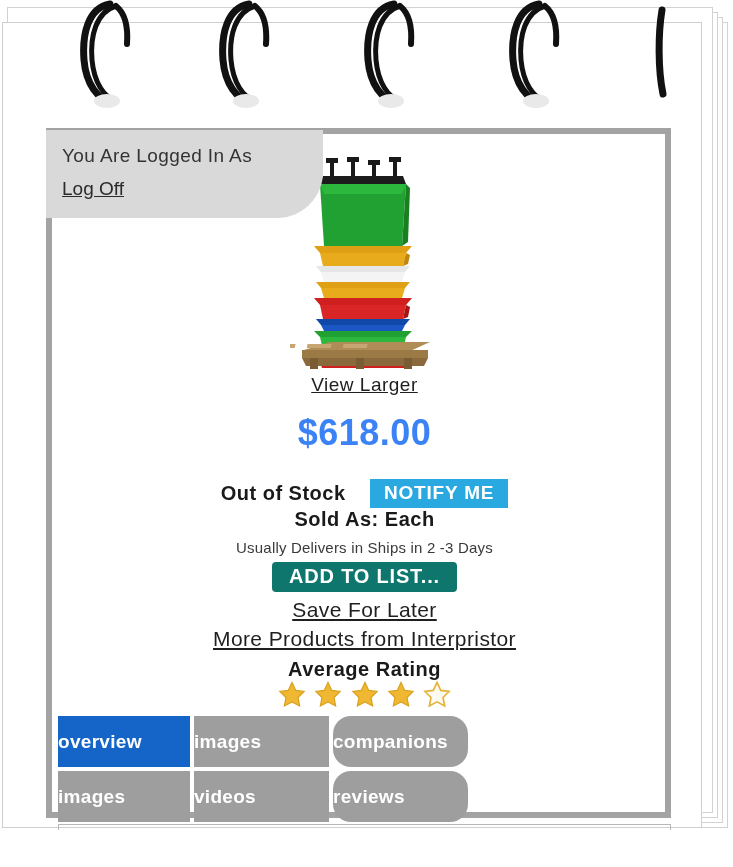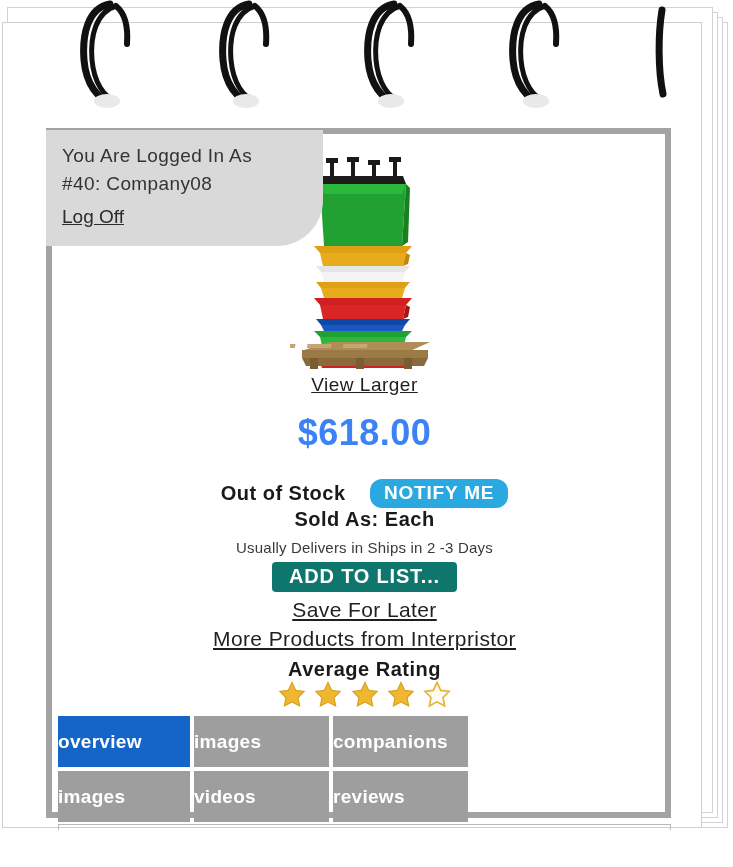--- a/index.html
+++ b/index.html
@@ -161,21 +161,21 @@
   #notify-me {
     display: inline-block;
     vertical-align: middle;
     margin-left: 20px;
     background: #29a9e0;
     color: #ffffff;
     font-size: 19px;
     font-weight: bold;
     letter-spacing: 0.8px;
     padding: 3px 14px 4px 14px;
-    border-radius: 12px;
+    border-radius: 0;
     border: none;
     cursor: pointer;
     font-family: "Liberation Sans", sans-serif;
   }
 
   #sold-as {
     position: absolute;
     left: 0; top: 374px;
     width: 625px;
     text-align: center;
@@ -285,21 +285,21 @@
     line-height: 51px;
     text-align: left;
     letter-spacing: 0.3px;
     cursor: pointer;
     overflow: hidden;
     white-space: nowrap;
   }
   .tab.active { background: #1565c8; }
   .tab.w1 { width: 132px; }
   .tab.w2 { width: 135px; }
-  .tab.w3 { width: 135px; }
+  .tab.w3 { width: 135px; border-radius: 18px; }
   .tab.w4 { width: 129px; }
 
   #tab-panel {
     position: absolute;
     left: 6px; top: 690px;
     width: 613px;
     height: 6px;
     border-top: 1px solid #b8b8b8;
     border-left: 1px solid #b8b8b8;
     border-right: 1px solid #b8b8b8;
@@ -484,15 +484,14 @@
       <div class="tab w3">reviews</div>
     </div>
   </div>
 
   <div id="tab-panel"></div>
 
 </div>
 
 <div id="login-tooltip">
   <div class="line">You Are Logged In As</div>
-  <div class="line">#40: Company08</div>
   <div class="logoff">Log Off</div>
 </div>
 
 </body></html>

